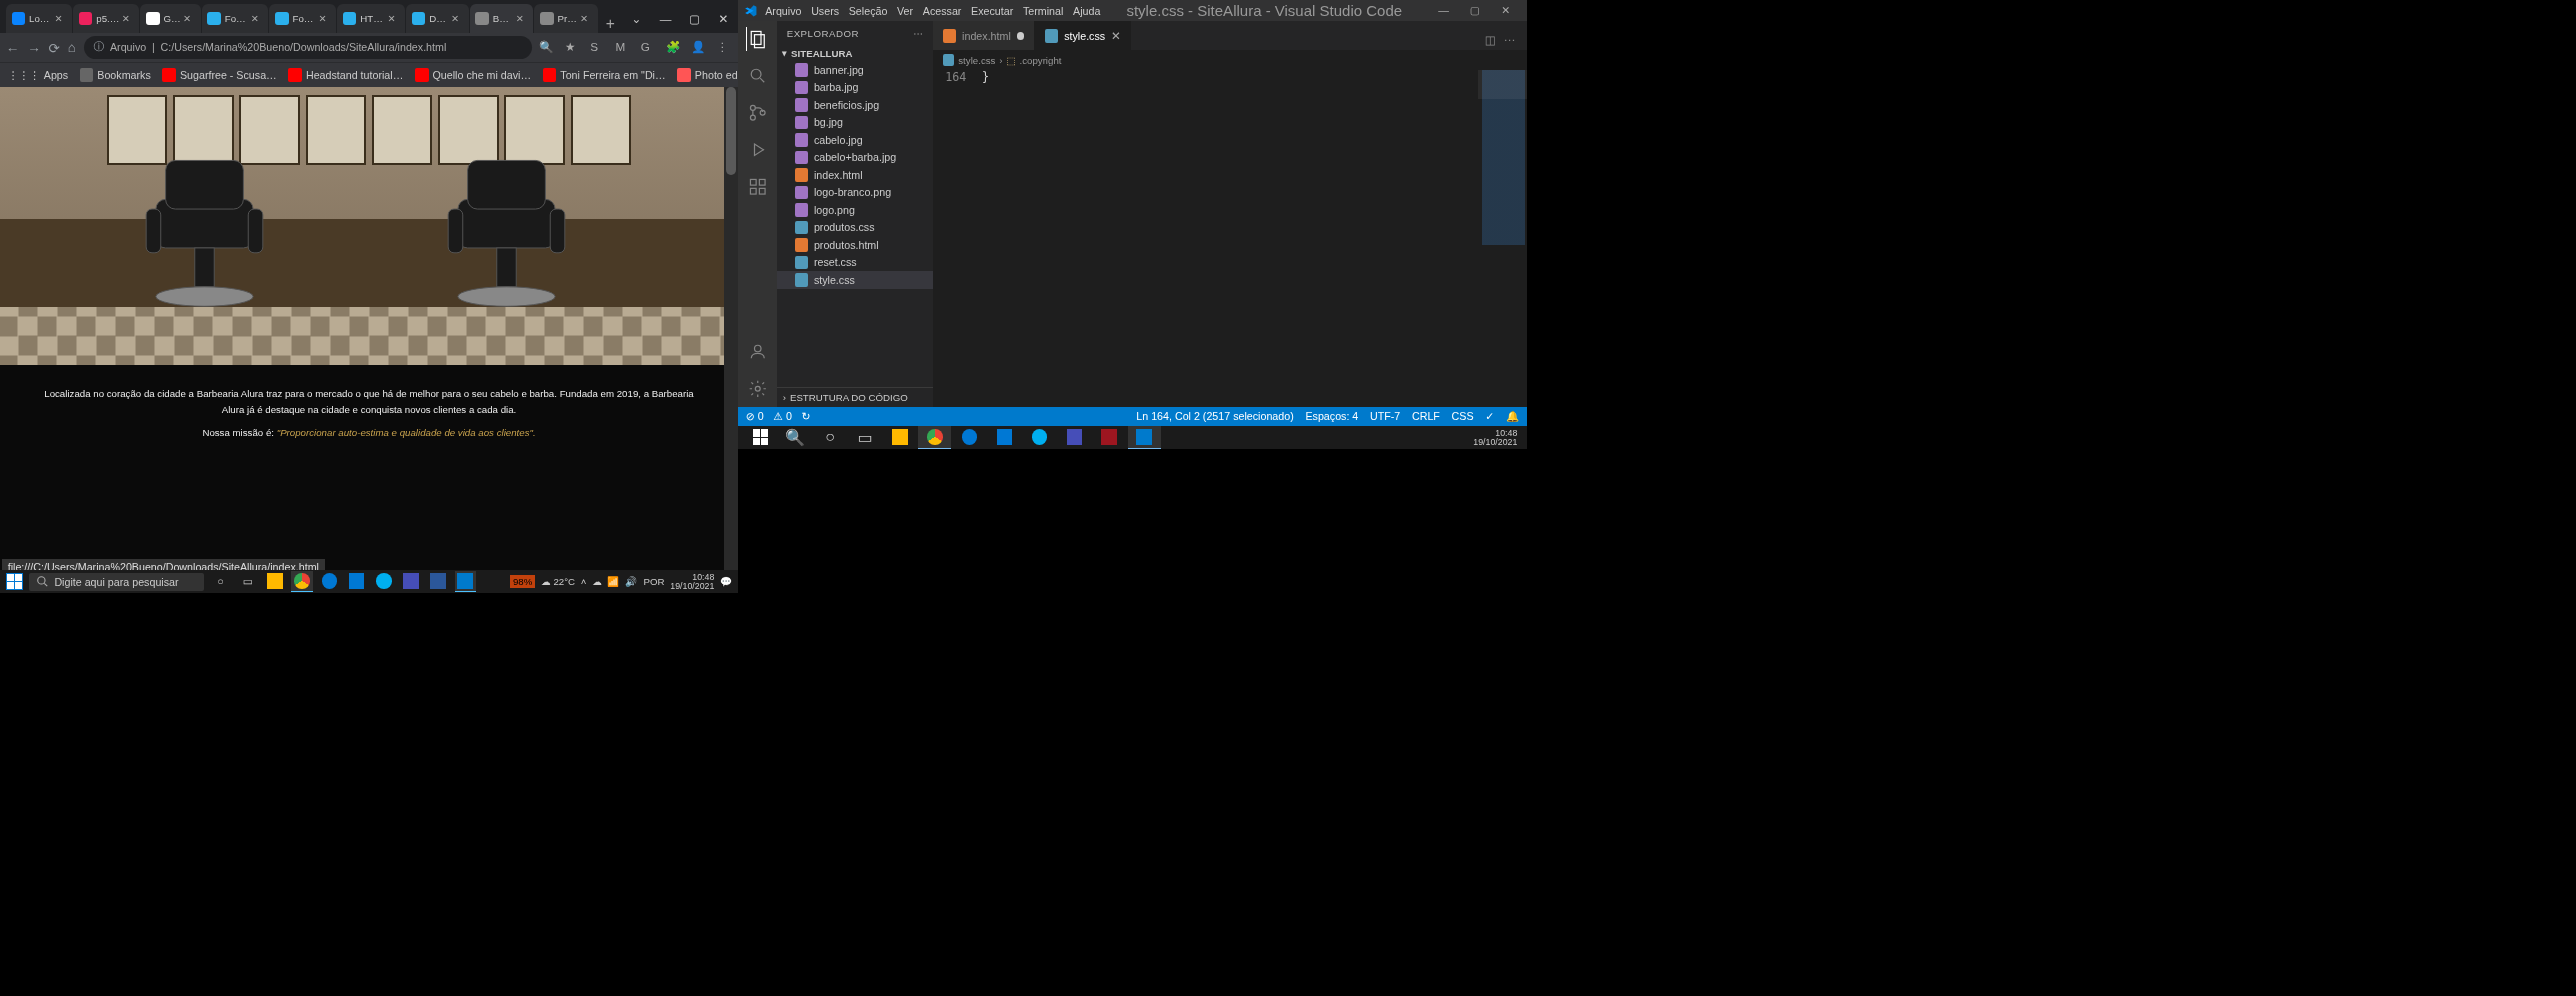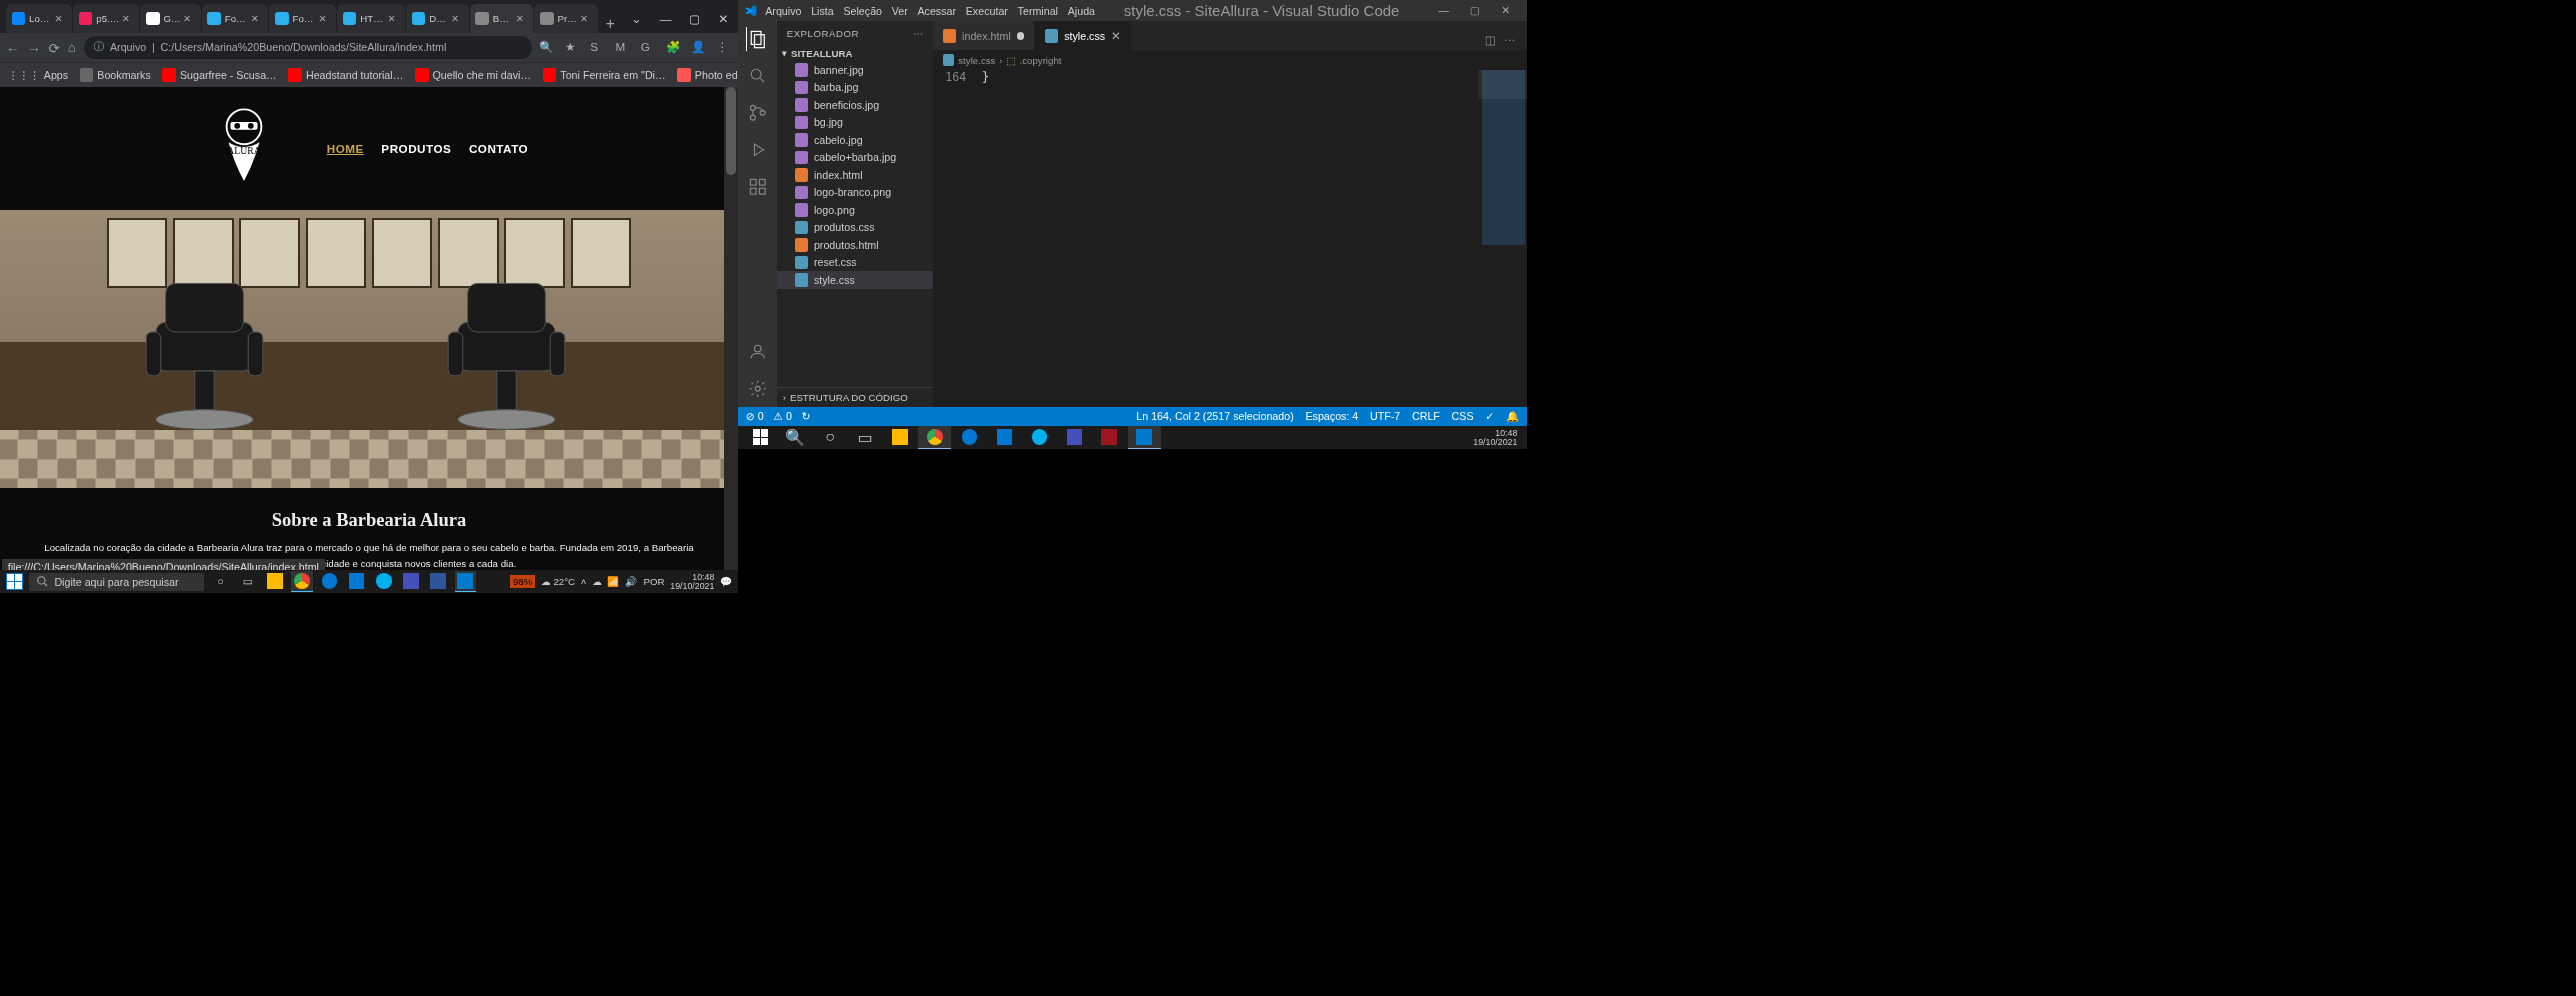--- a/index.html
+++ b/index.html
@@ -238,39 +238,20 @@
         <span>Outros favoritos</span>
       </div>
       <div class="bm">
         <span>📁</span>
         <span>Lista de leitura</span>
       </div>
     </div>
 
   <div class="page">
     <div class="page-scroll">
-      <div class="header-row">
-        <div class="logo">
-          <svg viewBox="0 0 60 90">
-              <g fill="#fff">
-                <ellipse cx="30" cy="22" rx="18" ry="18" fill="none" stroke="#fff" stroke-width="2"></ellipse>
-                <rect x="16" y="17" width="28" height="8" rx="2"></rect>
-                <circle cx="23" cy="21" r="3" fill="#000"></circle>
-                <circle cx="37" cy="21" r="3" fill="#000"></circle>
-                <path d="M14 38 Q30 48 46 38 Q40 60 30 78 Q20 60 14 38"></path>
-                <text x="30" y="50" text-anchor="middle" font-size="10" font-family="serif" fill="#000">ALURA</text>
-              </g>
-            </svg>
-        </div>
-        <div class="nav" id="sitenav">
-            <a href="#" class="active">HOME</a>
-            <a href="#">PRODUTOS</a>
-            <a href="#">CONTATO</a>
-          </div>
-      </div>
       <div class="banner">
         <div class="wall-frames">
             <div></div>
             <div></div>
             <div></div>
             <div></div>
             <div></div>
             <div></div>
             <div></div>
             <div></div>
@@ -292,21 +273,20 @@
                 <rect x="40" y="60" width="100" height="50" rx="10"></rect>
                 <rect x="50" y="20" width="80" height="50" rx="10"></rect>
                 <rect x="30" y="70" width="15" height="45" rx="6"></rect>
                 <rect x="135" y="70" width="15" height="45" rx="6"></rect>
                 <rect x="80" y="110" width="20" height="40"></rect>
                 <ellipse cx="90" cy="160" rx="50" ry="10" fill="#888"></ellipse>
               </g>
             </svg></div>
       </div>
       <div class="about">
-        <h2>Sobre a Barbearia Alura</h2>
         <p>Localizada no coração da cidade a Barbearia Alura traz para o mercado o que há de melhor para o seu cabelo e barba. Fundada em 2019, a Barbearia Alura já é destaque na cidade e conquista novos clientes a cada dia.</p>
         <p><span>Nossa missão é: </span><em>"Proporcionar auto-estima e qualidade de vida aos clientes".</em></p>
 
       </div>
 
     </div>
     <div class="scrollbar-v">
         <div class="thumb"></div>
       </div>
     <div class="status-tooltip">file:///C:/Users/Marina%20Bueno/Downloads/SiteAllura/index.html</div>
@@ -370,21 +350,21 @@
 </div>
 
 <div class="vscode">
   <div class="vsc-title">
     <svg class="logo-vs" viewBox="0 0 24 24">
         <path fill="#007acc" d="M17 2l5 3v14l-5 3-10-9 10-11z"></path>
         <path fill="#0098ff" d="M2 8l4-2 11 6-11 6-4-2 7-4-7-4z"></path>
       </svg>
     <div class="menu" id="vscmenu">
         <span>Arquivo</span>
-        <span>Lista</span>
+        <span>Users</span>
         <span>Seleção</span>
         <span>Ver</span>
         <span>Acessar</span>
         <span>Executar</span>
         <span>Terminal</span>
         <span>Ajuda</span>
       </div>
     <div class="center">style.css - SiteAllura - Visual Studio Code</div>
     <div class="wc">
       <div>—</div>

